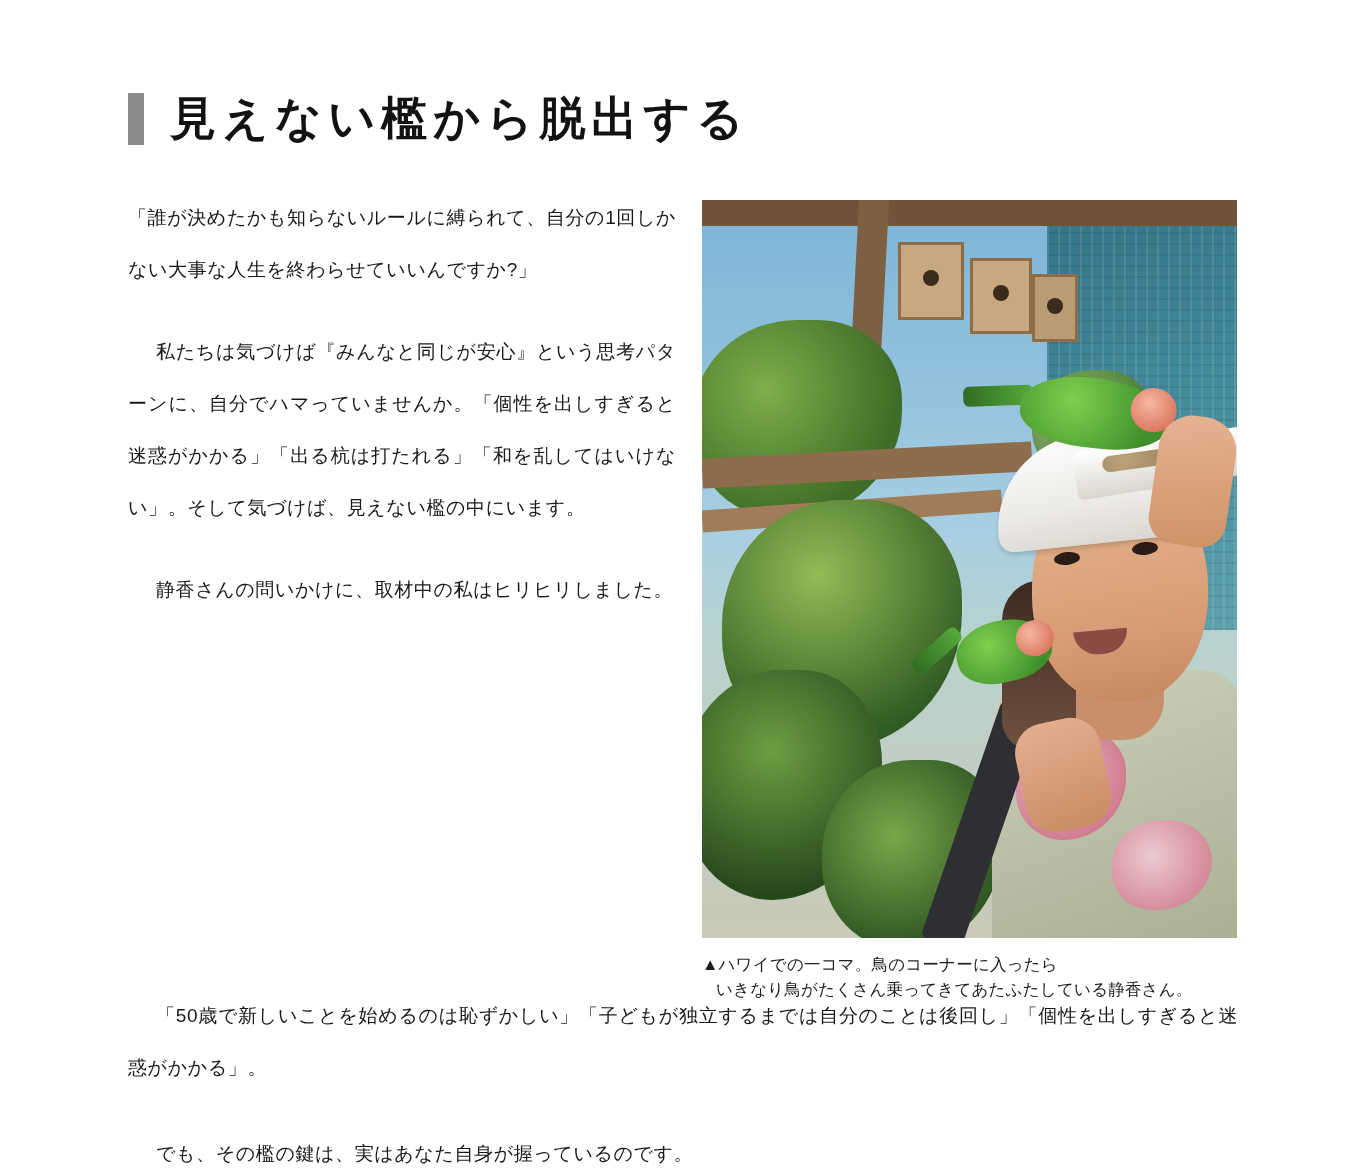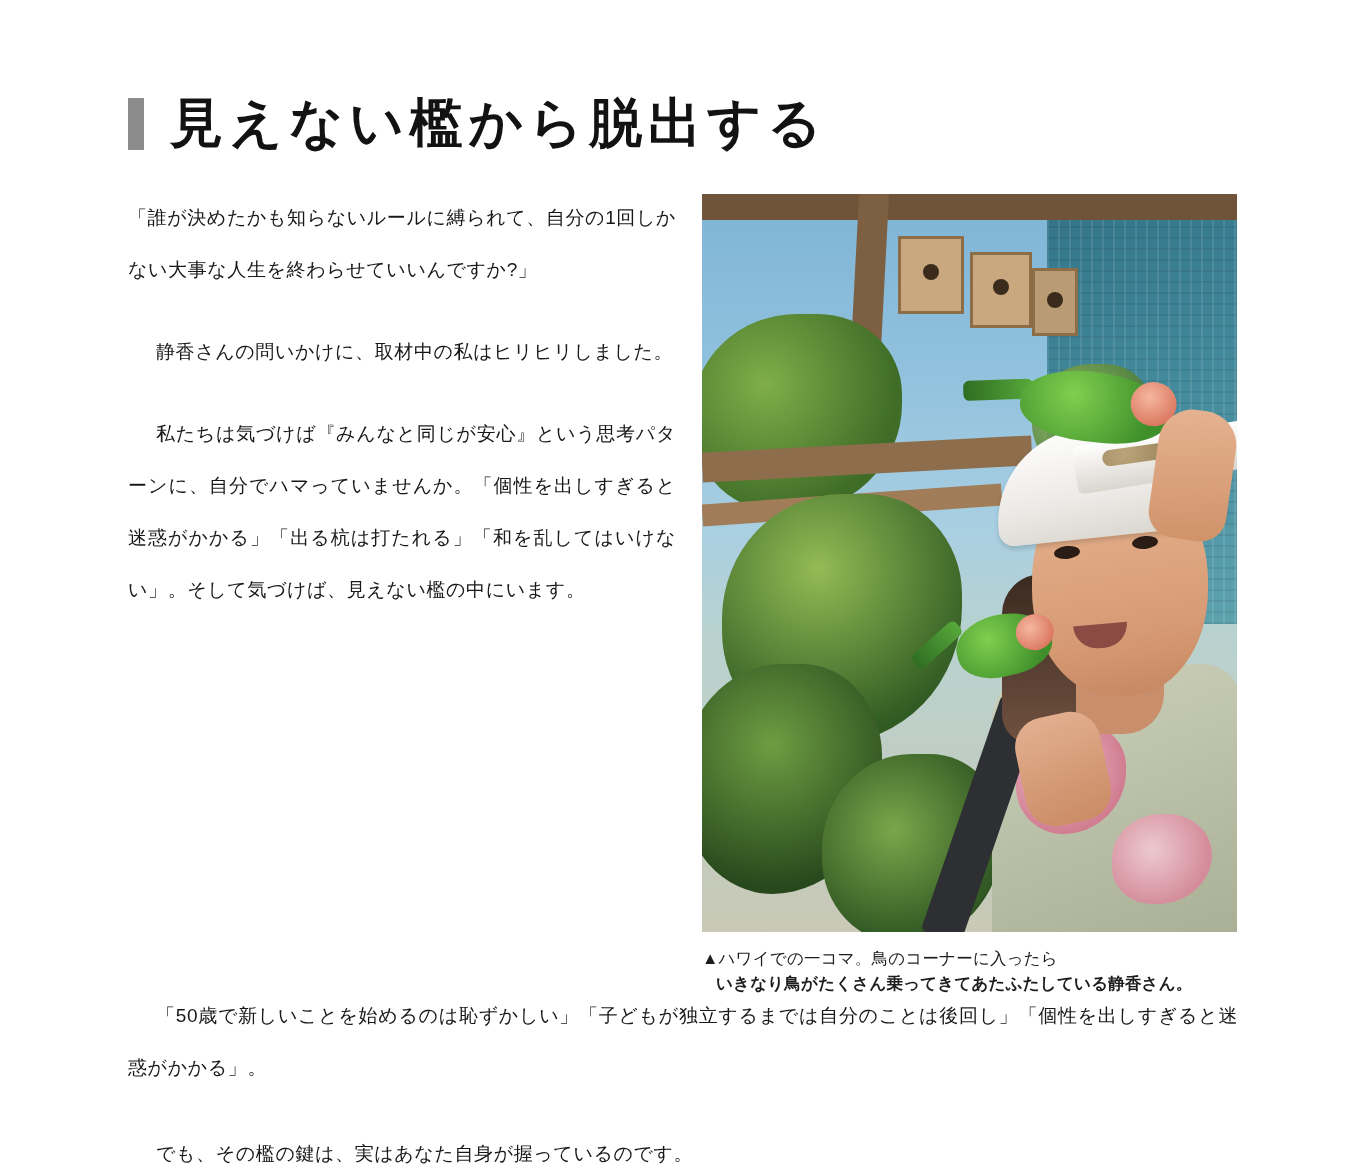--- a/index.html
+++ b/index.html
@@ -29,21 +29,21 @@
     display: flex;
     align-items: center;
     gap: 26px;
   }
   .heading-bar {
     width: 16px;
     height: 52px;
     background: #8c8c8c;
   }
   .heading-text {
-    font-size: 53px;
+    font-size: 46px;
     letter-spacing: 6px;
     font-weight: 700;
     color: #121212;
     font-family: "Liberation Serif", "DejaVu Serif", serif;
     white-space: nowrap;
   }
 
   
   .text-col {
     position: absolute;
@@ -73,21 +73,21 @@
     width: 1110px;
   }
   .wide-col .para {
     margin-bottom: 34px;
   }
 
   
   .photo-wrap {
     position: absolute;
     left: 702px;
-    top: 194px;
+    top: 200px;
     width: 599px;
   }
   .photo {
     position: relative;
     width: 535px;
     height: 738px;
     overflow: hidden;
     background: #5a7f9a;
   }
   
@@ -306,37 +306,36 @@
   .caption {
     margin-top: 14px;
     font-size: 16.5px;
     line-height: 25px;
     color: #1d1d1d;
     letter-spacing: .2px;
   }
   .caption .cap-line2 {
     display: block;
     padding-left: 14px;
-    font-weight: bold;
   }
 </style>
 </head>
 <body>
 
 <div class="page">
 
   <div class="heading">
     <div class="heading-bar"></div>
     <div class="heading-text">見えない檻から脱出する</div>
   </div>
 
   <div class="text-col">
     <p class="para no-indent">「誰が決めたかも知らないルールに縛られて、自分の1回しかない大事な人生を終わらせていいんですか?」</p>
+    <p class="para">私たちは気づけば『みんなと同じが安心』という思考パターンに、自分でハマっていませんか。「個性を出しすぎると迷惑がかかる」「出る杭は打たれる」「和を乱してはいけない」。そして気づけば、見えない檻の中にいます。</p>
     <p class="para">静香さんの問いかけに、取材中の私はヒリヒリしました。</p>
-    <p class="para">私たちは気づけば『みんなと同じが安心』という思考パターンに、自分でハマっていませんか。「個性を出しすぎると迷惑がかかる」「出る杭は打たれる」「和を乱してはいけない」。そして気づけば、見えない檻の中にいます。</p>
   </div>
 
   <figure class="photo-wrap" style="margin:0;">
     <div class="photo">
       <div class="ph-sky"></div>
       <div class="ph-wall"></div>
       <div class="ph-beam b1"></div>
       <div class="ph-beam b2"></div>
       <div class="ph-leaf l5"></div>
       <div class="ph-box n1">

